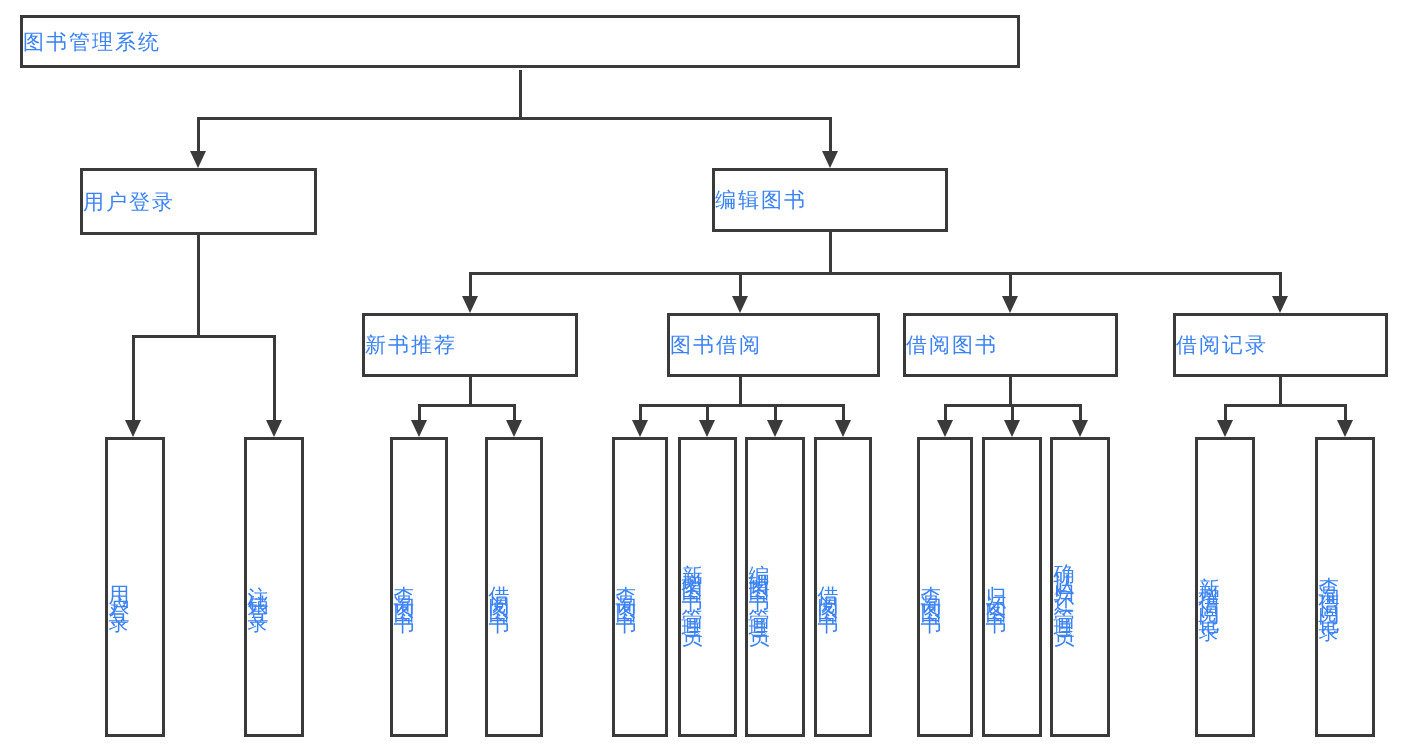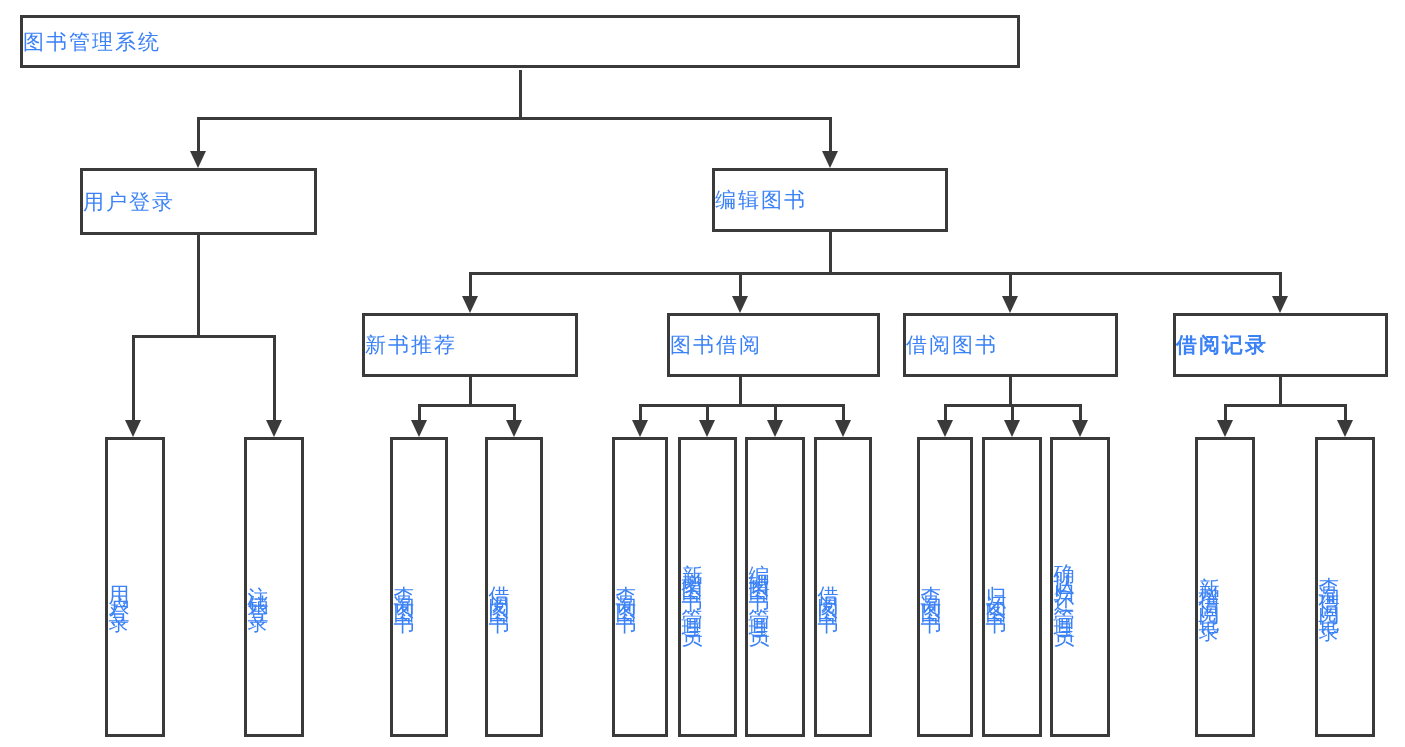--- a/index.html
+++ b/index.html
@@ -80,21 +80,21 @@
 
   <div class="box h" style="left:362px; top:313px; width:216px; height:64px;">
     <span>新书推荐</span>
   </div>
   <div class="box h" style="left:667px; top:313px; width:213px; height:64px;">
     <span>图书借阅</span>
   </div>
   <div class="box h" style="left:903px; top:313px; width:215px; height:64px;">
     <span>借阅图书</span>
   </div>
-  <div class="box h" style="left:1173px; top:313px; width:215px; height:64px;font-weight:bold;">
+  <div class="box h" style="left:1173px; top:313px; width:215px; height:64px;">
     <span>借阅记录</span>
   </div>
 
   <div class="box v" style="left:105px; top:437px; width:60px; height:300px;">
     <span>用户登录</span>
   </div>
   <div class="box v" style="left:244px; top:437px; width:60px; height:300px;">
     <span>注销登录</span>
   </div>
 

